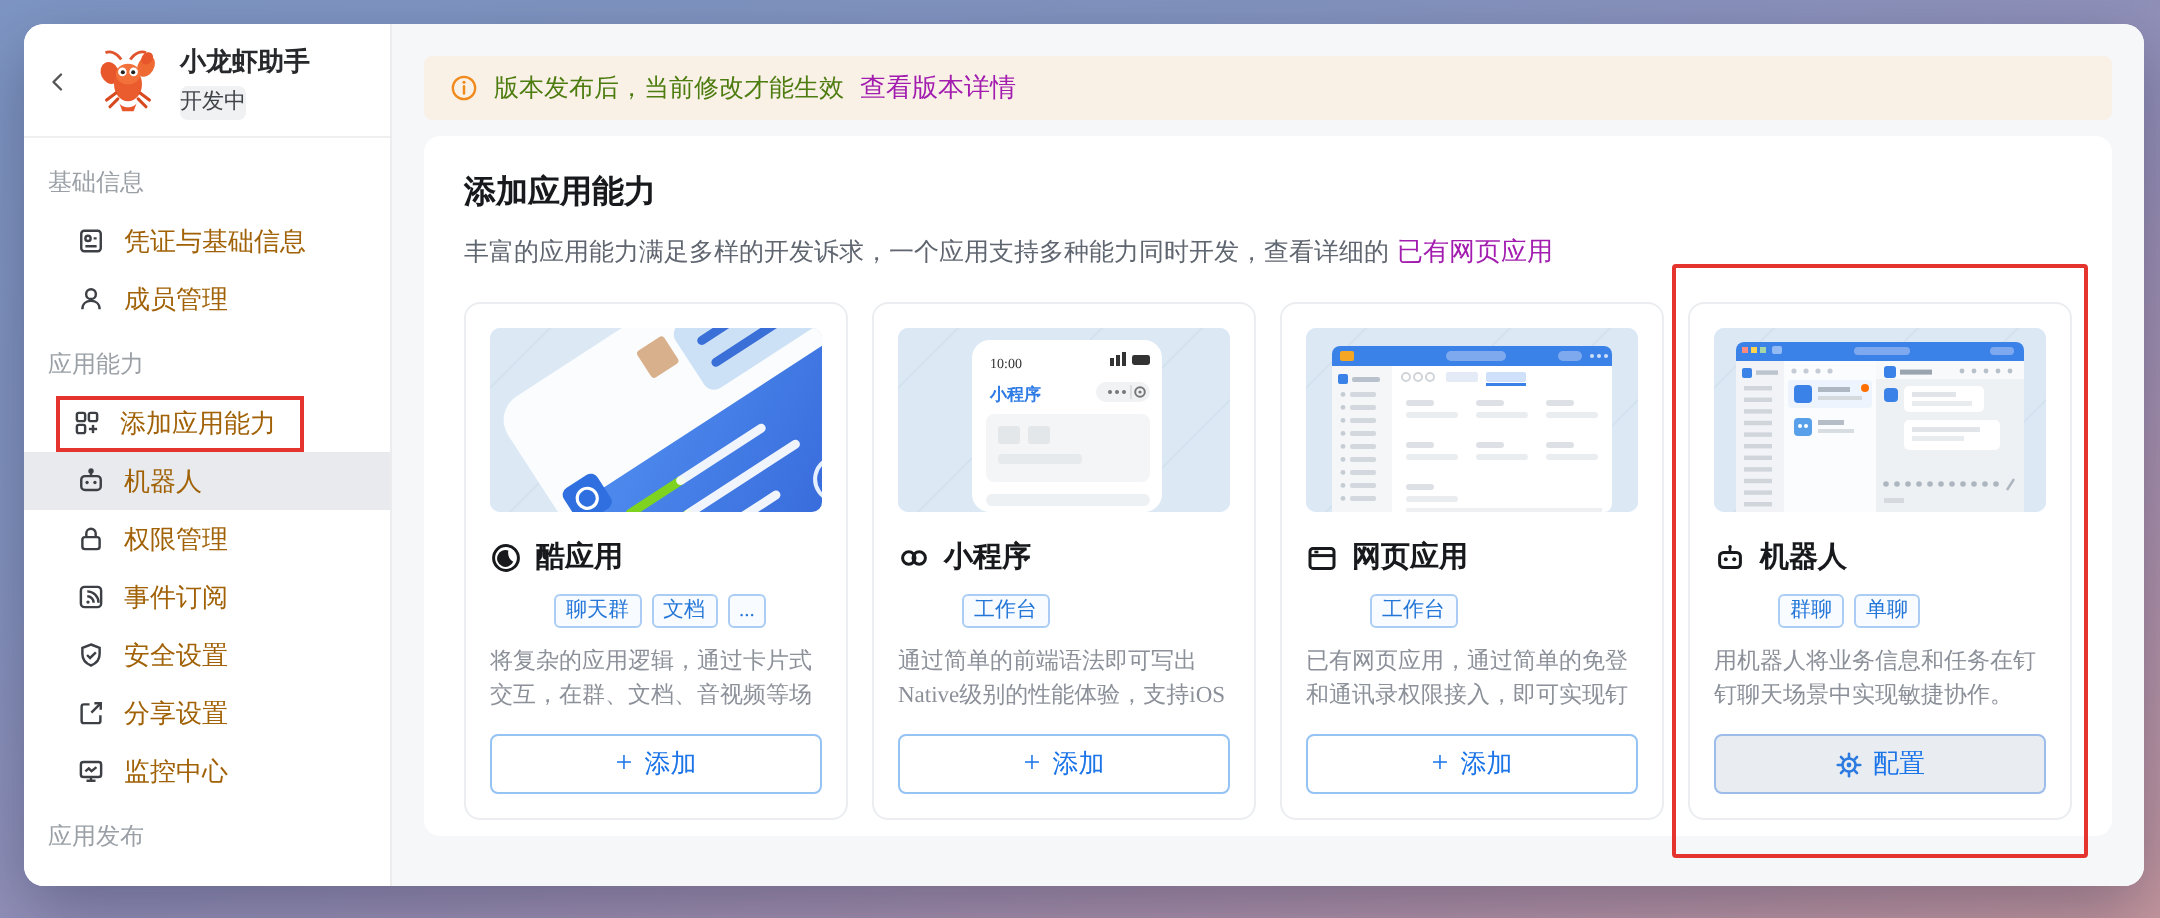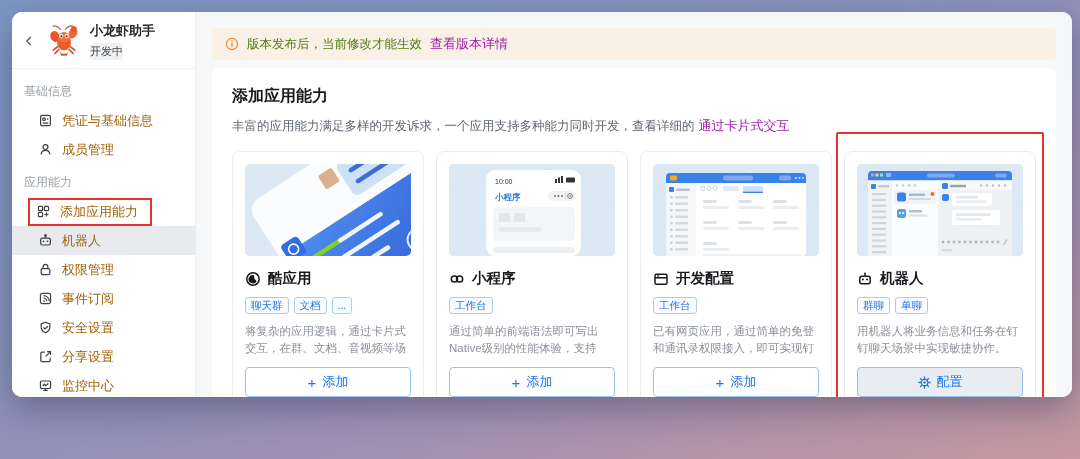--- a/index.html
+++ b/index.html
@@ -3,23 +3,24 @@
 <meta charset="utf-8">
 <style>
   * { margin:0; padding:0; box-sizing:border-box; }
   html,body { width:1080px; height:459px; overflow:hidden; }
   body {
     font-family:"Liberation Sans","DejaVu Sans",sans-serif;
     background:linear-gradient(158deg,#7e96c4 0%,#8394bf 30%,#9590b8 55%,#ab92ae 76%,#c6989f 100%);
     position:relative;
   }
   .window {
-    position:absolute; left:12px; top:12px; width:1060px; height:385px;
+    position:absolute; left:12px; top:12px; width:1060px; height:431px;
     background:#fff; border-radius:10px; overflow:hidden; display:flex;
     box-shadow:0 12px 34px rgba(25,28,60,.35);
+    font-family:Liberation Serif, serif;
   }
   
   .sidebar { width:184px; min-width:184px; background:#fff; border-right:1px solid #ececee; display:flex; flex-direction:column; }
   .sb-header { display:flex; align-items:center; gap:7px; padding:10px 10px 8px 8px; border-bottom:1px solid #efefef; }
   .back-btn { width:18px; height:18px; display:flex; align-items:center; justify-content:center; cursor:pointer; color:#555; }
   .logo-box { width:38px; height:38px; display:flex; align-items:center; justify-content:center; }
   .app-meta { display:flex; flex-direction:column; gap:3px; }
   .app-name { font-size:13px; color:#26282b; font-weight:bold; }
   .app-badge { font-size:11px; color:#41454a; background:#eff1f2; border-radius:4px; padding:2px 0; align-self:flex-start; line-height:13px; }
   .side-nav { padding:4px 0 0 0; flex:1; }
@@ -40,21 +41,21 @@
   .page-sub { font-size:12.5px; color:#5f6670; margin-top:10px; }
   .inline-link { margin-left:4px; }
   .cards { display:flex; gap:12px; margin-top:16px; }
   .card { width:192px; min-width:192px; background:#fff; border:1px solid #ebedf0; border-radius:8px; padding:12px; position:relative; }
   .card-ill { width:166px; height:92px; border-radius:5px; overflow:hidden; background:#dce9f5; }
   .card-ill svg { display:block; }
   .card-title-row { display:flex; align-items:center; gap:7px; margin-top:13px; }
   .c-icon { width:16px; height:16px; display:flex; color:#17191c; }
   .c-icon svg { width:16px; height:16px; }
   .card-title { font-size:14.5px; font-weight:bold; color:#17191c; }
-  .tag-row { display:flex; gap:5px; margin-top:9px; }
+  .tag-row { display:flex; gap:5px; margin-top:9px;margin-left:32px; }
   .tag { font-size:10.5px; color:#2477d8; border:1px solid #abcdf3; background:#f8fbff; border-radius:3px; padding:1px 5px; line-height:13px; }
   .card-desc { font-size:11.5px; color:#8b9099; line-height:16.5px; margin-top:9px; height:34px; overflow:hidden; }
   .card-btn { margin-top:10px; height:30px; width:100%; border:1px solid #94c3f4; border-radius:4px; background:#fff;
     color:#1b74e8; font-size:13px; display:flex; align-items:center; justify-content:center; gap:6px; cursor:pointer;
     font-family:inherit; }
   .card-btn.config { background:#e9edf2; border-color:#9cbdea; }
   .plus-glyph { font-size:15px; line-height:15px; }
   .gear { width:13px; height:13px; display:flex; }
   .ann-ring { position:absolute; left:-9px; right:-9px; top:-20px; bottom:-20px; border:2px solid #e5332e; border-radius:2px; pointer-events:none; }
 </style>
@@ -221,21 +222,21 @@
             <circle cx="8" cy="4.7" r="0.9" fill="#f08a1d"></circle>
           </svg>
       </span>
       <span class="banner-text">版本发布后，当前修改才能生效</span>
       <span class="banner-link">查看版本详情</span>
     </div>
 
     <div class="panel">
       <div class="page-title">添加应用能力</div>
       <div class="page-sub">
-        <span>丰富的应用能力满足多样的开发诉求，一个应用支持多种能力同时开发，查看详细的</span><span class="inline-link">通过卡片式交互</span>
+        <span>丰富的应用能力满足多样的开发诉求，一个应用支持多种能力同时开发，查看详细的</span><span class="inline-link">已有网页应用</span>
       </div>
 
       <div class="cards">
 
         <div class="card">
           <div class="card-ill">
             <svg viewBox="0 0 166 92" width="166" height="92">
               <defs>
                   <linearGradient id="g1" x1="0" y1="0" x2="1" y2="1">
                     <stop offset="0" stop-color="#4e8bee"></stop>
@@ -396,21 +397,21 @@
             </svg>
           </div>
           <div class="card-title-row">
             <span class="c-icon">
               <svg viewBox="0 0 16 16">
                   <rect x="2" y="3.2" width="12" height="10" rx="1.5" fill="none" stroke="currentColor" stroke-width="1.5"></rect>
                   <line x1="2" y1="6.8" x2="14" y2="6.8" stroke="currentColor" stroke-width="1.5"></line>
                   <line x1="4.2" y1="5" x2="6.2" y2="5" stroke="currentColor" stroke-width="1.3"></line>
                 </svg>
             </span>
-            <span class="card-title">开发配置</span>
+            <span class="card-title">网页应用</span>
           </div>
           <div class="tag-row">
             <span class="tag">工作台</span>
           </div>
           <div class="card-desc">已有网页应用，通过简单的免登和通讯录权限接入，即可实现钉钉工作台快捷使用。</div>
           <button class="card-btn">
             <span class="plus-glyph">+</span>
             <span>添加</span>
           </button>
         </div>

